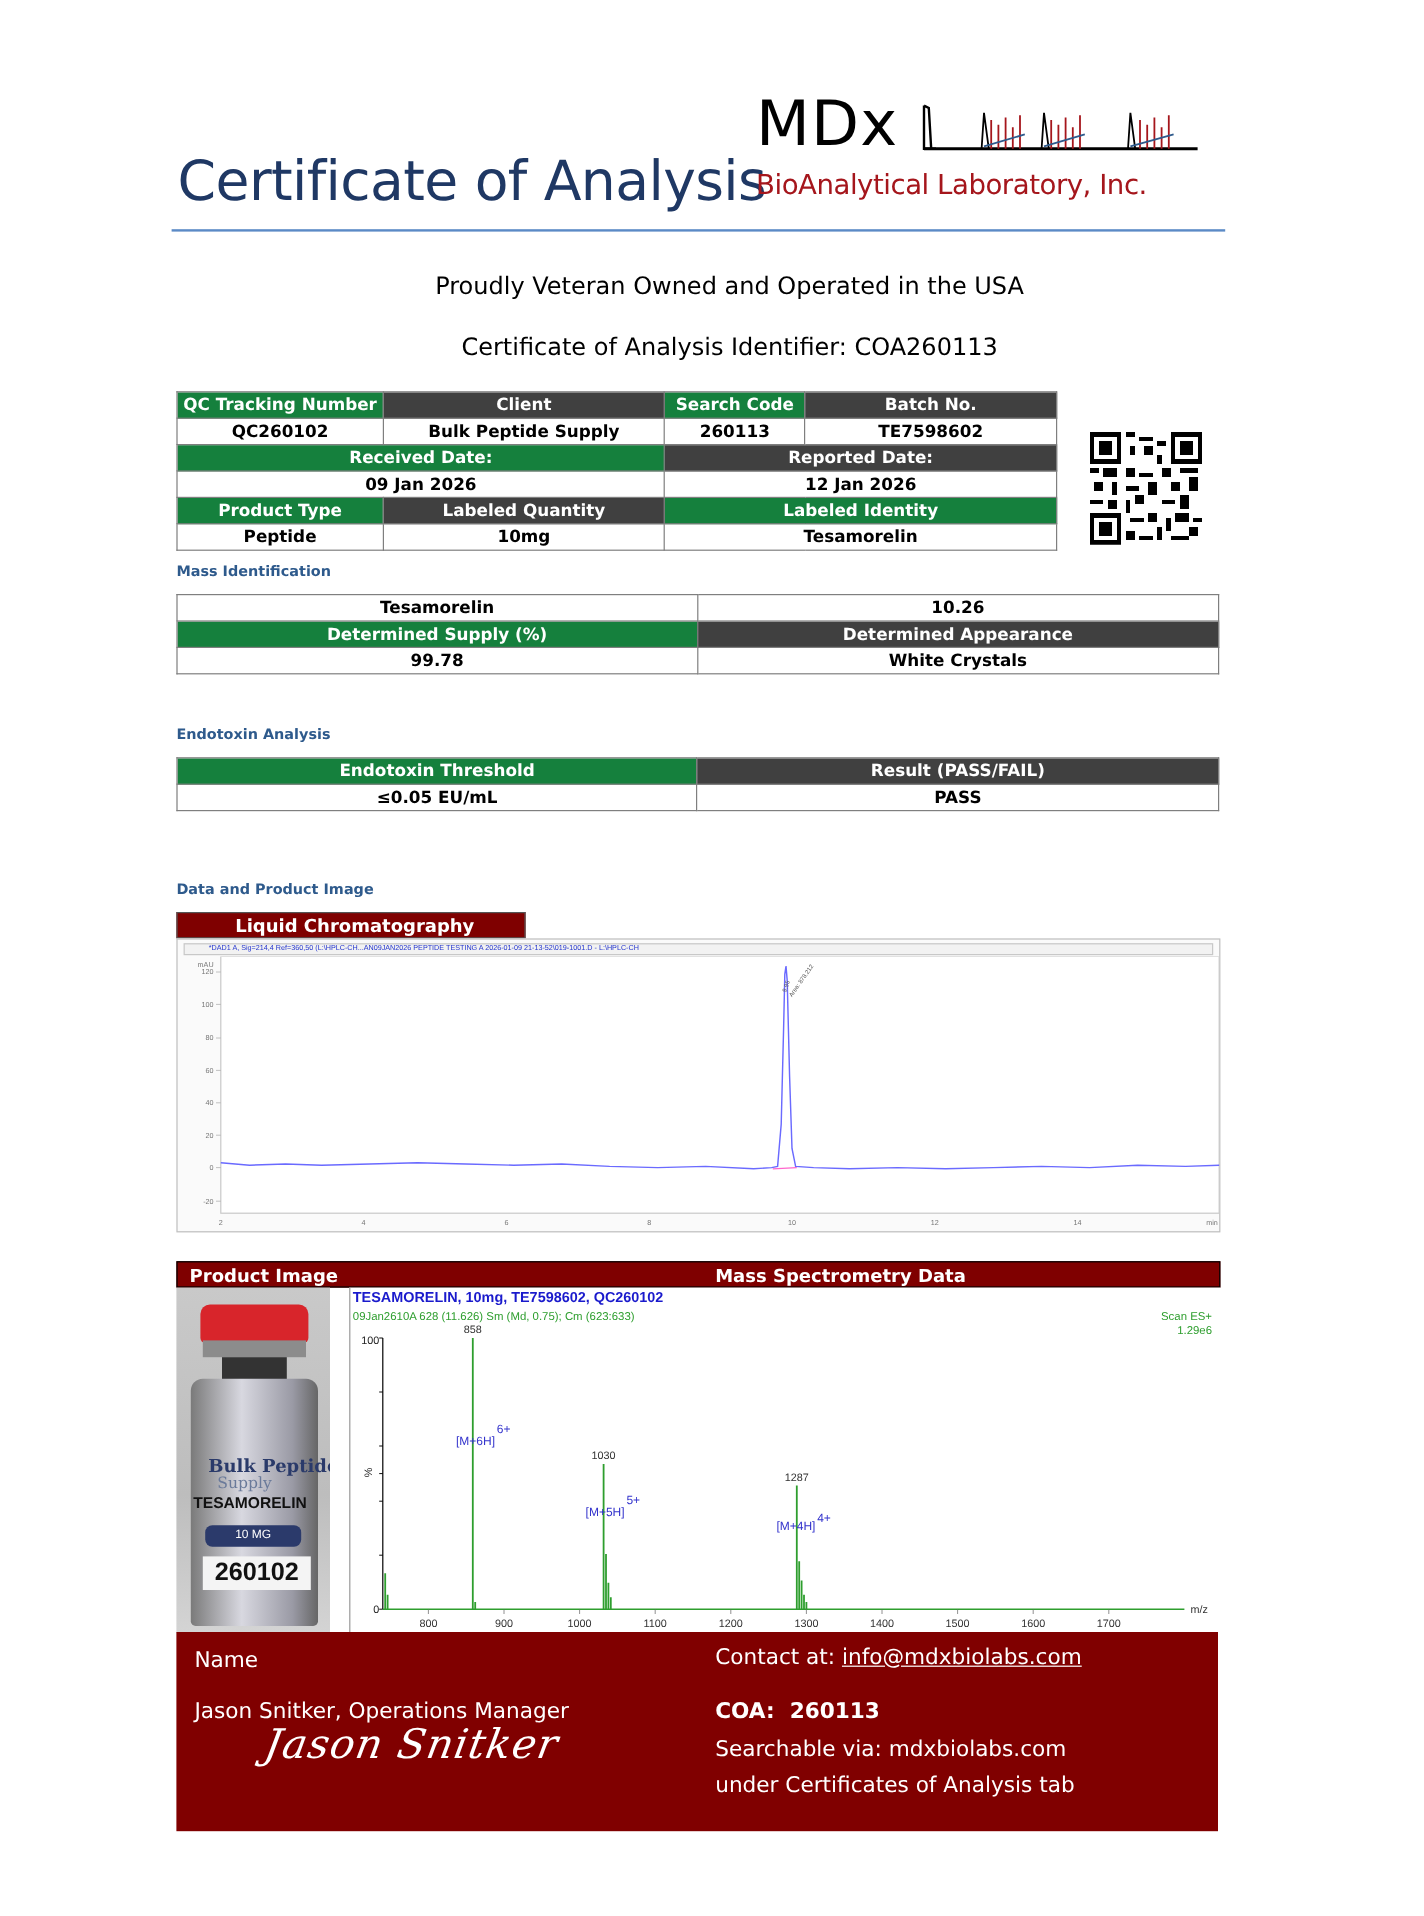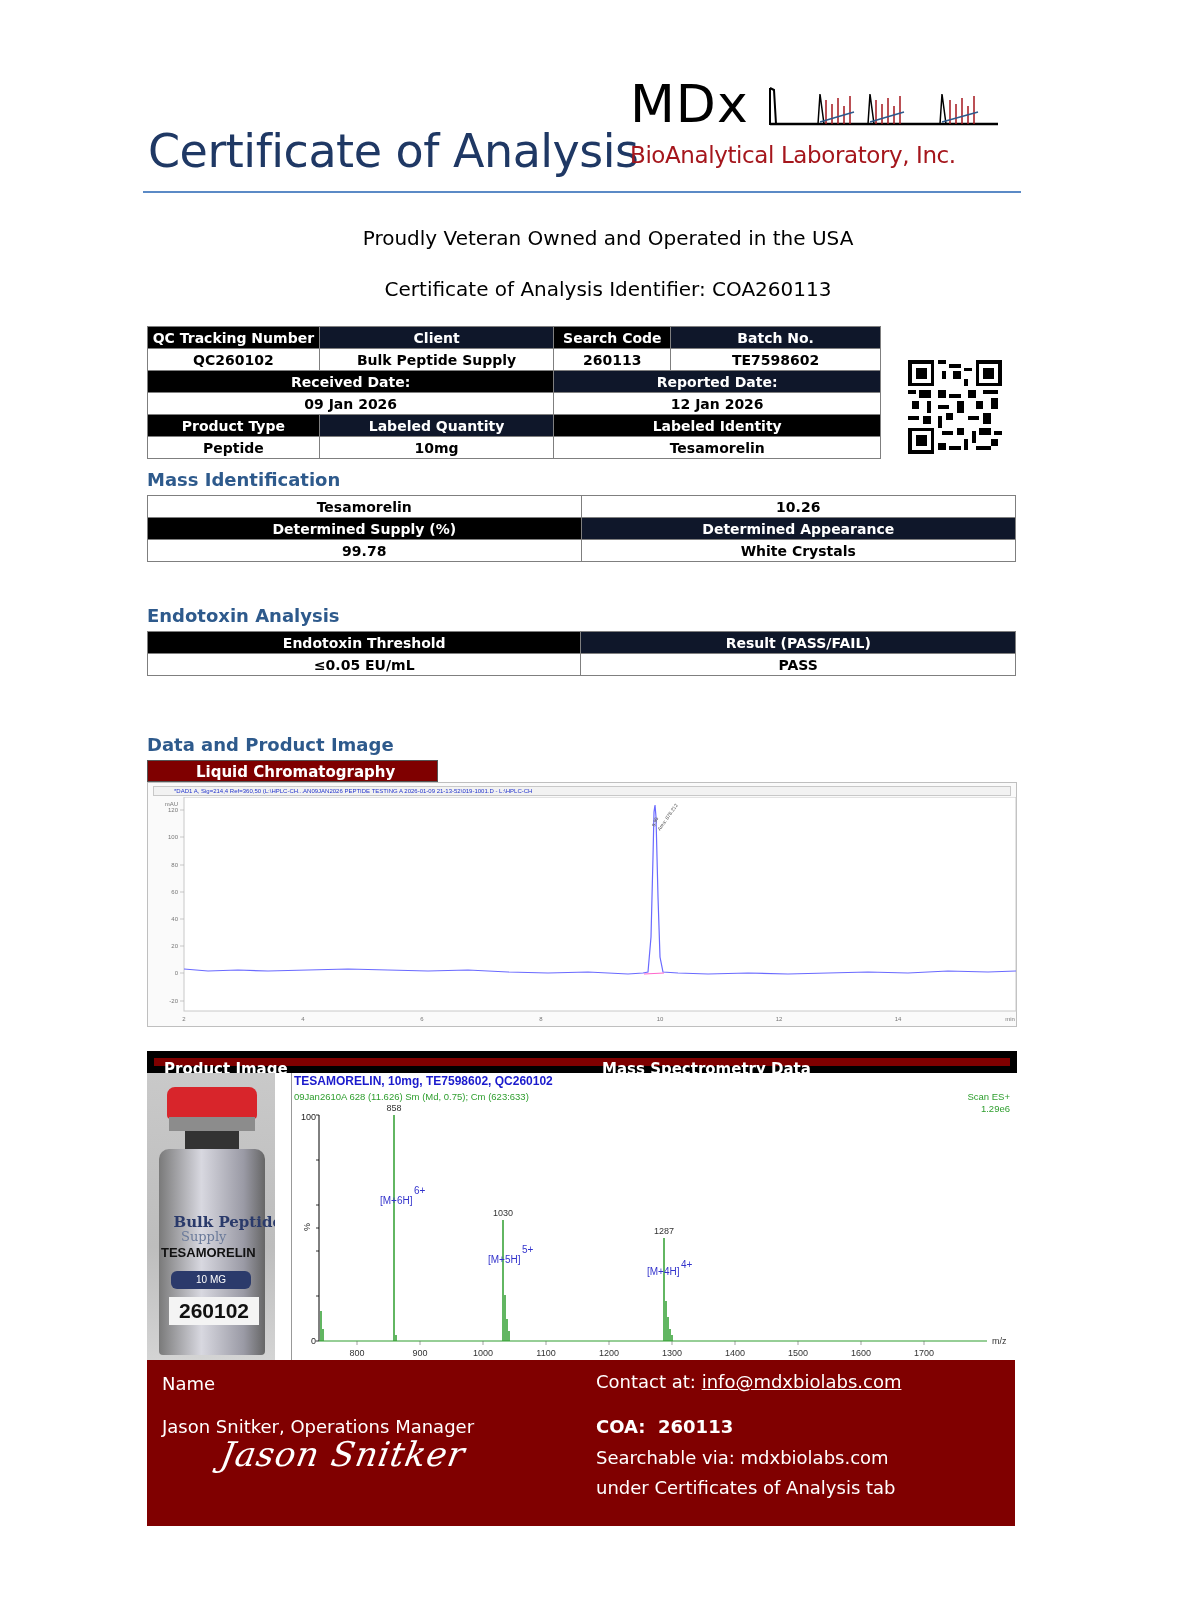--- a/index.html
+++ b/index.html
@@ -6,30 +6,30 @@
   body { width: 1187px; height: 1597px; background: #ffffff; font-family: "Liberation Sans", sans-serif; position: relative; overflow: hidden; color: #000; }
   .abs { position: absolute; }
   .title { left: 148px; top: 124px; font-size: 46px; color: #1f3864; font-family: "DejaVu Sans", sans-serif; letter-spacing: -0.5px; }
   .logo-mdx { left: 630px; top: 74px; font-size: 52px; color: #000; font-family: "DejaVu Sans", sans-serif; letter-spacing: 1px; }
   .logo-sub { left: 630px; top: 142px; font-size: 23px; color: #a5161c; font-family: "DejaVu Sans", sans-serif; letter-spacing: -0.4px; }
   .logo-trace { left: 768px; top: 86px; }
   .rule { left: 143px; top: 191px; width: 878px; height: 2px; background: #5b8ac6; }
   .center-line { left: 0; width: 1187px; text-align: center; font-size: 20px; color: #000; font-family: "DejaVu Sans", sans-serif; padding-left: 29px; }
   table.grid { position: absolute; border-collapse: collapse; font-family: "DejaVu Sans", sans-serif; font-size: 14px; font-weight: bold; }
   table.grid td { border: 1px solid #7f7f7f; text-align: center; height: 22px; padding: 0 4px; }
-  td.red { background: #000000; color: #fff; }
-  td.blk { background: #0f172a; color: #fff; }
+  td.red { background: #15803d; color: #fff; }
+  td.blk { background: #404040; color: #fff; }
   td.wht { background: #fff; color: #000; }
-  .section-h { left: 147px; font-size: 18px; font-weight: bold; color: #2e5a8c; font-family: "DejaVu Sans", sans-serif; }
+  .section-h { left: 147px; font-size: 12px; font-weight: bold; color: #2e5a8c; font-family: "DejaVu Sans", sans-serif; }
   .qr { left: 908px; top: 360px; width: 94px; height: 94px; }
   .lc-tab { left: 147px; top: 760px; width: 291px; height: 22px; background: #7f0000; color: #fff; font-weight: bold; font-size: 15px; font-family: "DejaVu Sans", sans-serif; padding-left: 48px; line-height: 22px; border: 1px solid #555; }
   .lc-frame { left: 147px; top: 782px; width: 870px; height: 245px; border: 1px solid #bfbfbf; background: #fafafa; }
   .lc-header { position: absolute; left: 5px; top: 3px; right: 5px; height: 10px; border: 1px solid #c8c8c8; background: #f2f2f2; font-size: 6px; color: #2233cc; padding-left: 20px; line-height: 9px; white-space: nowrap; overflow: hidden; }
   .lc-plot { position: absolute; left: 0; top: 14px; }
-  .pm-bar { left: 147px; top: 1051px; width: 870px; height: 22px; background: #7f0000; border: 7px solid #000000; }
+  .pm-bar { left: 147px; top: 1051px; width: 870px; height: 22px; background: #7f0000; border: 1px solid #000000; }
   .pm-bar span { position: absolute; top: 2px; color: #fff; font-weight: bold; font-size: 15px; font-family: "DejaVu Sans", sans-serif; }
   .prod-img { left: 147px; top: 1073px; width: 128px; height: 288px; background: linear-gradient(180deg,#c9c9c9 0%,#bdbdbd 60%,#d4d4d4 100%); overflow: hidden; }
   .ms-frame { left: 291px; top: 1073px; width: 726px; height: 288px; background: #fff; border-left: 1px solid #999; }
   .footer { left: 147px; top: 1360px; width: 868px; height: 166px; background: #800000; color: #fff; font-family: "DejaVu Sans", sans-serif; }
   .footer .f { position: absolute; font-size: 18px; }
   .footer a { color: #fff; text-decoration: underline; }
   .sig { position: absolute; left: 74px; top: 74px; font-family: "DejaVu Serif", serif; font-style: italic; font-size: 34px; color: #fff; letter-spacing: 1px; transform: skewX(-10deg); }
 </style>
 </head>
 <body>

